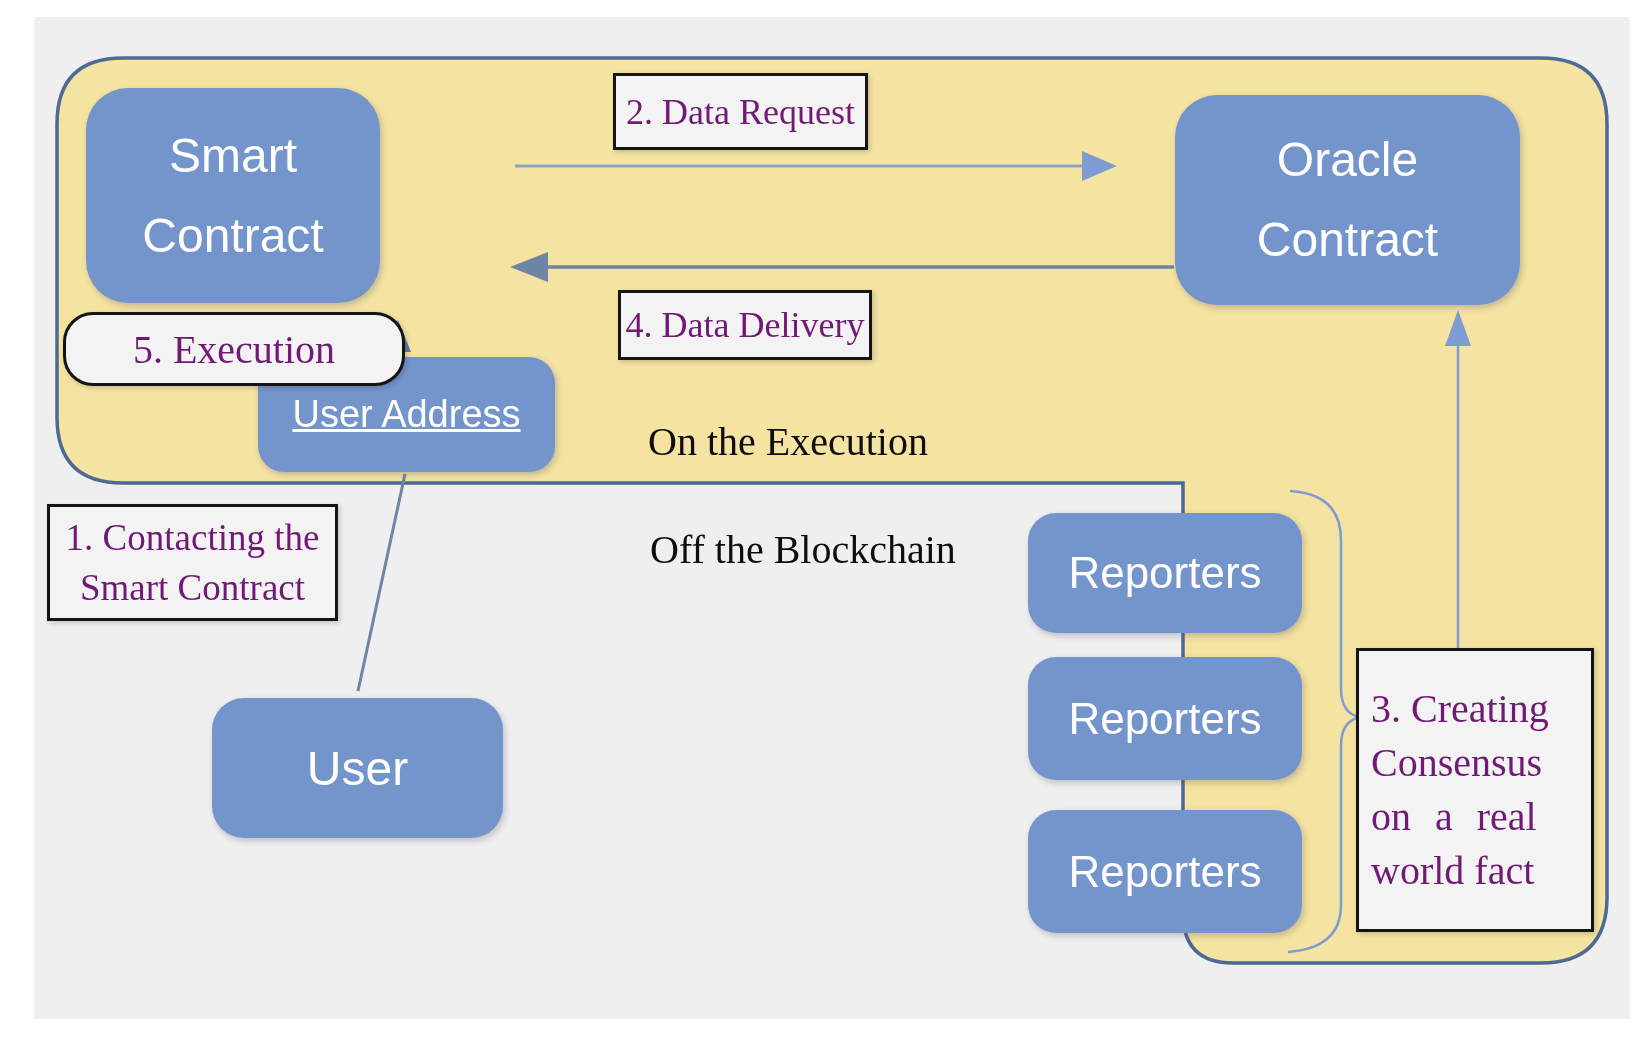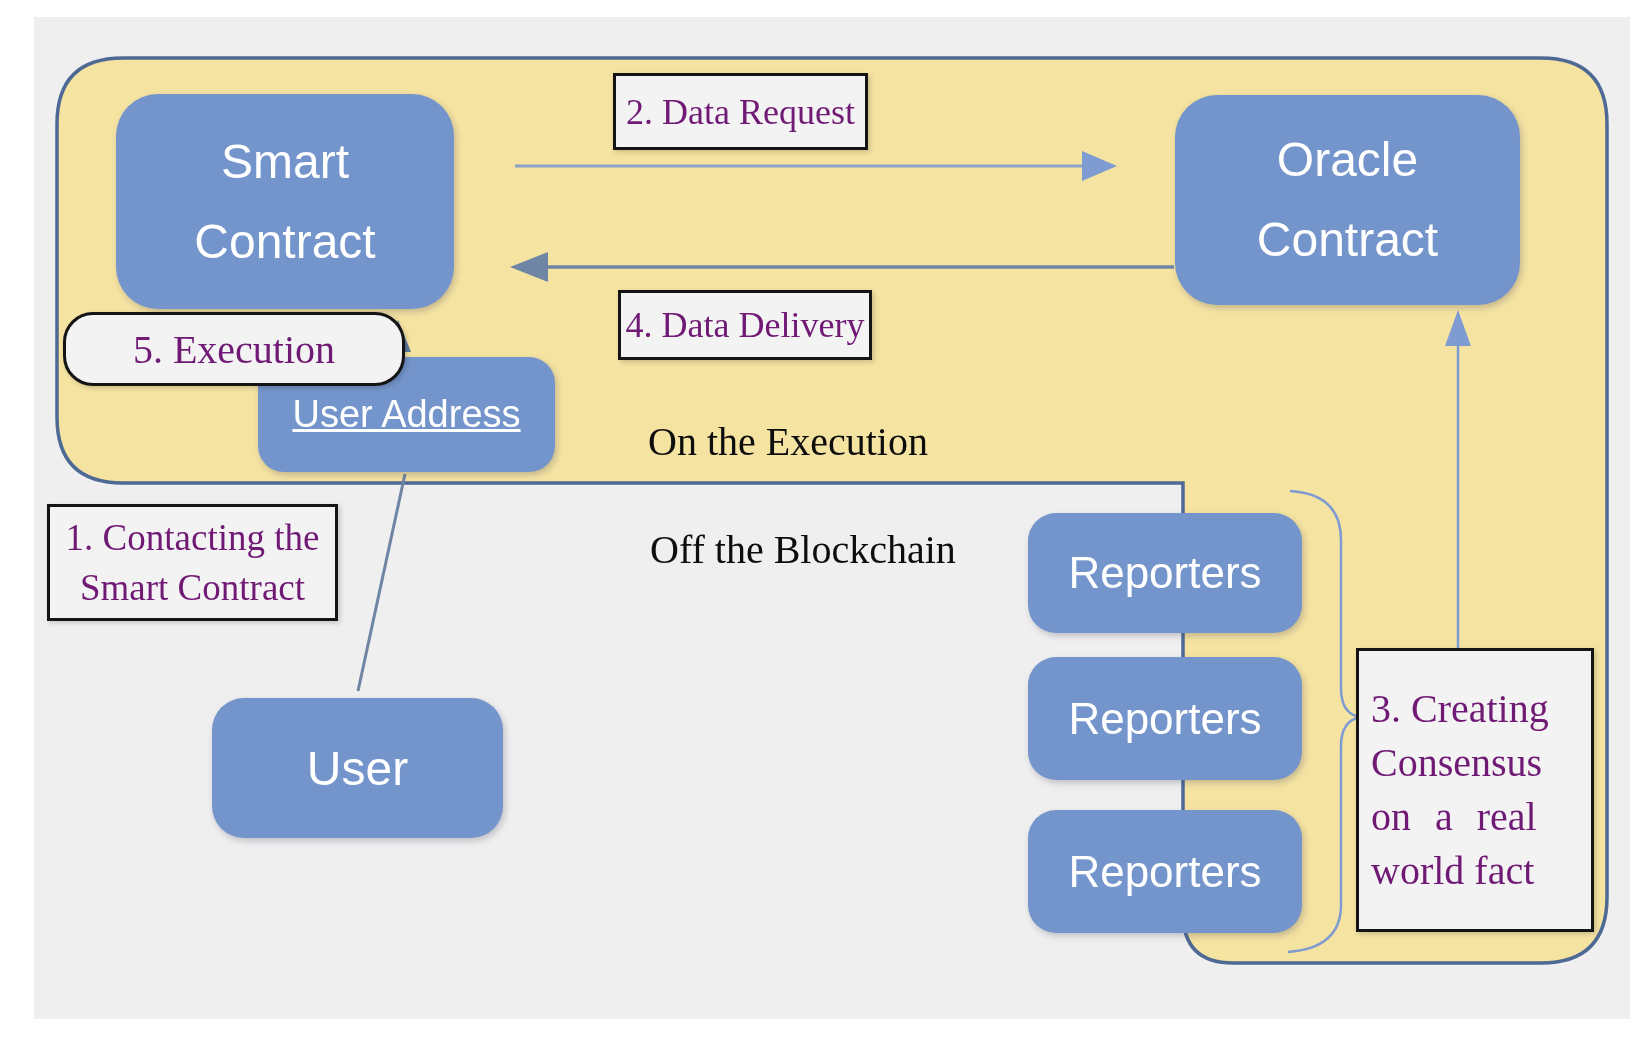--- a/index.html
+++ b/index.html
@@ -6,21 +6,21 @@
   .stage{position:relative;width:1648px;height:1056px;background:#ffffff;overflow:hidden;
          font-family:"Liberation Sans","DejaVu Sans",sans-serif;}
   .canvas{position:absolute;left:34px;top:17px;width:1596px;height:1002px;background:#efeff0;}
   svg.draw{position:absolute;left:0;top:0;width:1648px;height:1056px;}
 
   
   .node{position:absolute;background:#7495cb;color:#ffffff;display:flex;flex-direction:column;
         align-items:center;justify-content:center;text-align:center;
         box-shadow:2px 3px 6px rgba(70,70,90,.28);}
   .node .ln{display:block;}
-  .node-smart{left:86px;top:94px;width:338px;height:215px;border-radius:42px;font-size:48px;line-height:80px;margin-left:30px;}
+  .node-smart{left:86px;top:88px;width:294px;height:215px;border-radius:42px;font-size:48px;line-height:80px;}
   .node-oracle{left:1175px;top:95px;width:345px;height:210px;border-radius:42px;font-size:48px;line-height:80px;}
   .node-useraddress{left:258px;top:357px;width:297px;height:115px;border-radius:26px;font-size:38px;text-decoration:underline;}
   .node-user{left:212px;top:698px;width:291px;height:140px;border-radius:32px;font-size:48px;}
   .node-reporter{left:1028px;width:274px;border-radius:28px;font-size:44px;}
   .rep1{top:513px;height:120px;}
   .rep2{top:657px;height:123px;}
   .rep3{top:810px;height:123px;}
 
   
   .steplabel{position:absolute;background:#f3f3f4;border:3px solid #141414;color:#701a75;

